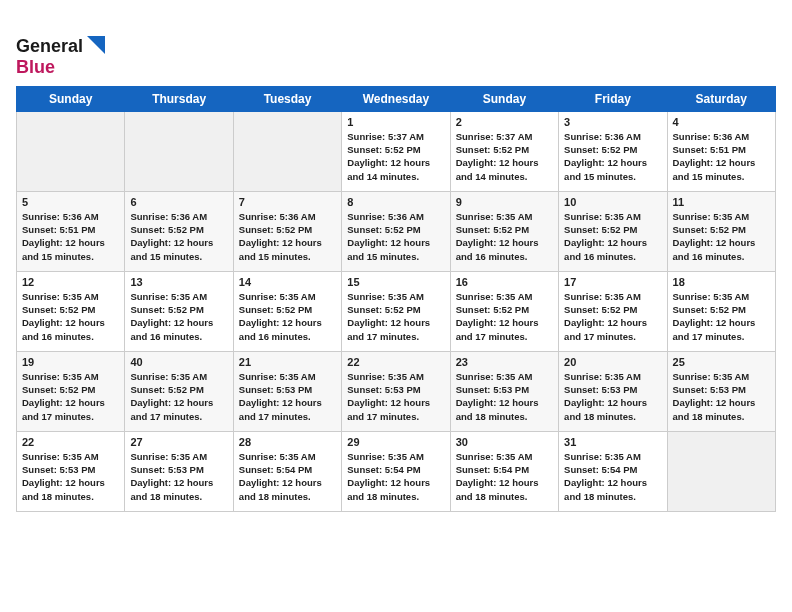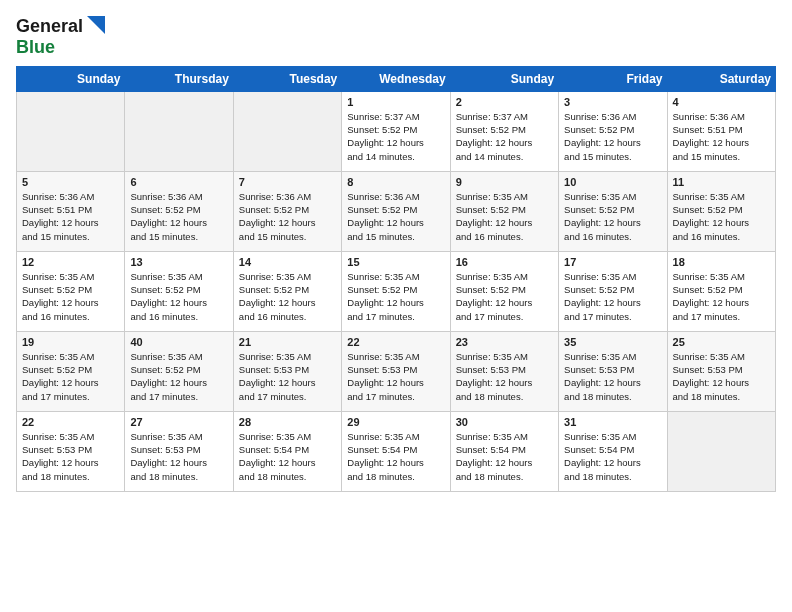--- a/index.html
+++ b/index.html
@@ -8,20 +8,21 @@
       background: #fff;
       width: 792px;
       min-height: 612px;
       padding: 16px;
     }
     .header {
       display: flex;
       justify-content: space-between;
       align-items: flex-start;
       margin-bottom: 8px;
+      margin-top: 20px;
     }
     .logo {
       display: flex;
       align-items: center;
       gap: 4px;
     }
     .title-block {
       text-align: right;
     }
     .calendar-title {
@@ -38,21 +39,21 @@
       width: 100%;
       border-collapse: collapse;
       table-layout: fixed;
     }
     .calendar-table th {
       background-color: #1565c0;
       color: #fff;
       font-size: 12px;
       font-weight: bold;
       padding: 5px 4px;
-      text-align: right;
+      text-align: center;
       border: 1px solid #1565c0;
     }
     .calendar-table td {
       border: 1px solid #ccc;
       vertical-align: top;
       padding: 4px 5px;
       height: 80px;
       font-size: 10px;
       color: #222;
       background: #fff;
@@ -63,38 +64,39 @@
     .day-number {
       font-weight: bold;
       font-size: 11px;
       margin-bottom: 2px;
       display: block;
     }
     .day-info {
       font-size: 9.5px;
       line-height: 1.4;
       color: #222;
+      font-weight: bold;
     }
     .empty-cell {
       background: #f0f0f0 !important;
     }
   </style>
 </head>
 <body>
 
 <div class="header">
   <div class="logo">
   <div style="display:flex;flex-direction:column;align-items:flex-start;line-height:1.1;">
     <div style="display:flex;align-items:center;gap:0;">
       <span style="font-size:18px;font-weight:bold;color:#1a1a1a;">General</span>
       <svg width="22" height="22" viewBox="0 0 22 22">
         <polygon points="4,0 22,0 22,18" fill="#1565c0"></polygon>
       </svg>
     </div>
-    <span style="font-size:18px;font-weight:bold;color:#15803d;">Blue</span>
+    <span style="font-size:18px;font-weight:bold;color:#be185d;">Blue</span>
   </div>
 </div>
   <div class="title-block">
     <div class="calendar-title"></div>
     <div class="calendar-subtitle"></div>
   </div>
 </div>
 
 <table class="calendar-table">
   <thead>
@@ -274,21 +276,21 @@
 and 17 minutes.</div>
         </td>
         <td>
           <span class="day-number">23</span>
           <div class="day-info" style="white-space: pre-line;">Sunrise: 5:35 AM
 Sunset: 5:53 PM
 Daylight: 12 hours
 and 18 minutes.</div>
         </td>
         <td>
-          <span class="day-number">35</span>
+          <span class="day-number">20</span>
           <div class="day-info" style="white-space: pre-line;">Sunrise: 5:35 AM
 Sunset: 5:53 PM
 Daylight: 12 hours
 and 18 minutes.</div>
         </td>
         <td>
           <span class="day-number">25</span>
           <div class="day-info" style="white-space: pre-line;">Sunrise: 5:35 AM
 Sunset: 5:53 PM
 Daylight: 12 hours

